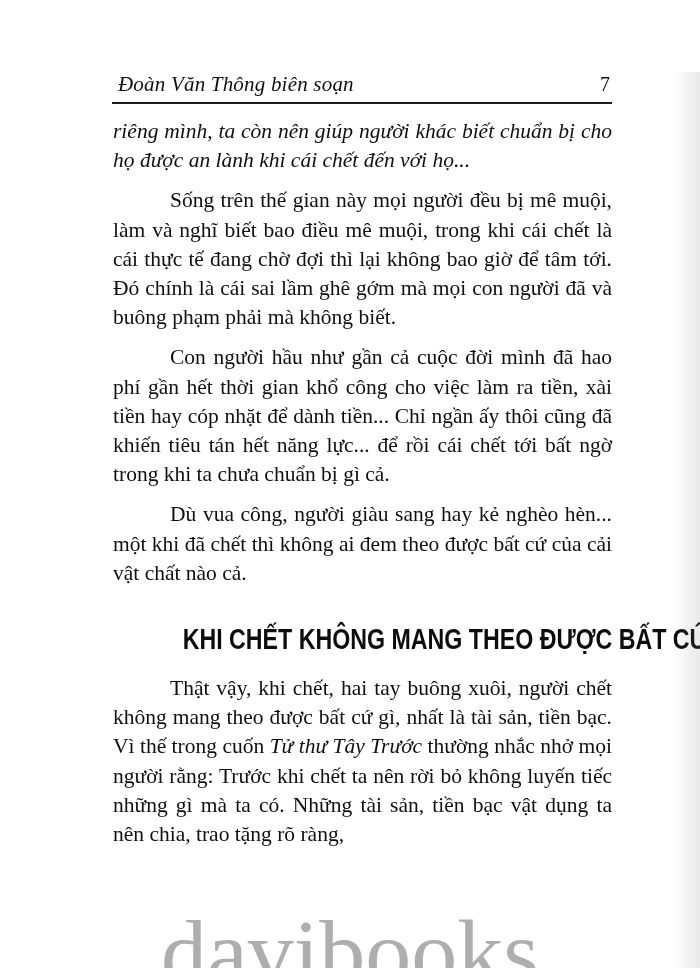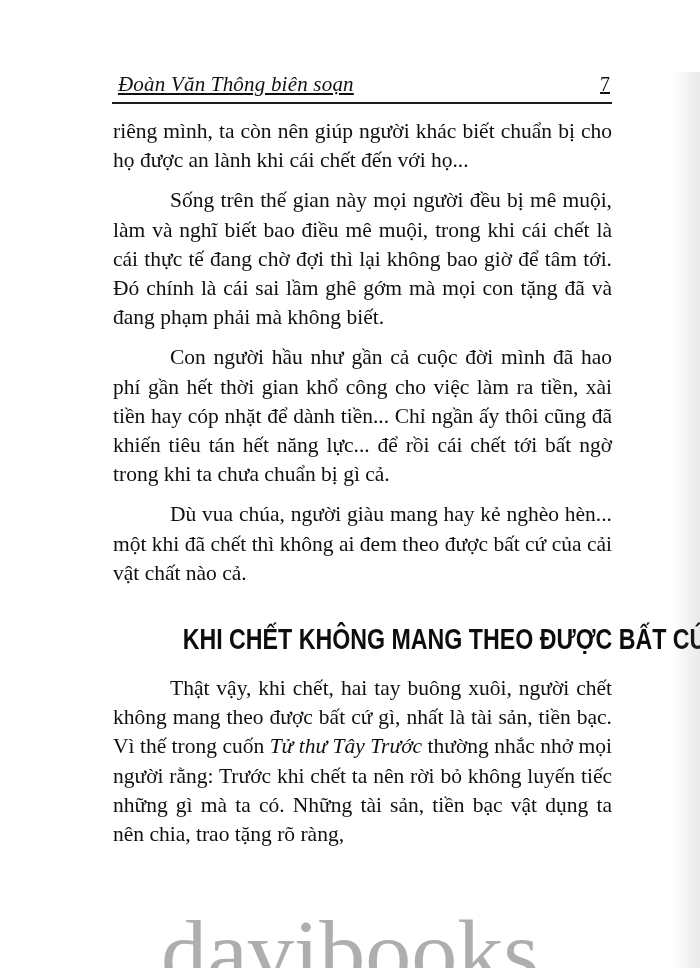--- a/index.html
+++ b/index.html
@@ -26,21 +26,20 @@
     background: linear-gradient(to right, rgba(120,120,120,0), rgba(120,120,120,0.16));
     pointer-events: none;
   }
 
   .page-header {
     display: flex;
     justify-content: space-between;
     align-items: baseline;
     margin: 72px 90px 0 118px;
     font-size: 21px;
-    text-decoration: underline;
   }
   .author {
     font-style: italic;
     letter-spacing: 0.2px;
   }
   .pageno {
     font-size: 20px;
   }
   .rule {
     margin: 5px 88px 0 112px;
@@ -54,20 +53,21 @@
     line-height: 29.2px;
     text-align: justify;
     text-justify: inter-word;
   }
   .para {
     margin: 0 0 11px 0;
     text-indent: 57px;
   }
   .para.no-indent {
     text-indent: 0;
+    font-style: italic;
   }
   .book-title {
     font-style: italic;
   }
 
   .section-heading {
     margin: 34px 0 18px 0;
     text-align: center;
     font-family: "Liberation Sans", "DejaVu Sans", sans-serif;
     font-weight: 700;
@@ -105,25 +105,25 @@
   <header class="page-header">
     <span class="author">Đoàn Văn Thông biên soạn</span>
     <span class="pageno">7</span>
   </header>
 
   <div class="rule"></div>
 
   <main class="body-text">
     <p class="para no-indent">riêng mình, ta còn nên giúp người khác biết chuẩn bị cho họ được an lành khi cái chết đến với họ...</p>
 
-    <p class="para">Sống trên thế gian này mọi người đều bị mê muội, làm và nghĩ biết bao điều mê muội, trong khi cái chết là cái thực tế đang chờ đợi thì lại không bao giờ để tâm tới. Đó chính là cái sai lầm ghê gớm mà mọi con tặng đã và đang phạm phải mà không biết.</p>
+    <p class="para">Sống trên thế gian này mọi người đều bị mê muội, làm và nghĩ biết bao điều mê muội, trong khi cái chết là cái thực tế đang chờ đợi thì lại không bao giờ để tâm tới. Đó chính là cái sai lầm ghê gớm mà mọi con người đã và buông phạm phải mà không biết.</p>
 
     <p class="para">Con người hầu như gần cả cuộc đời mình đã hao phí gần hết thời gian khổ công cho việc làm ra tiền, xài tiền hay cóp nhặt để dành tiền... Chỉ ngần ấy thôi cũng đã khiến tiêu tán hết năng lực... để rồi cái chết tới bất ngờ trong khi ta chưa chuẩn bị gì cả.</p>
 
-    <p class="para">Dù vua chúa, người giàu mang hay kẻ nghèo hèn... một khi đã chết thì không ai đem theo được bất cứ của cải vật chất nào cả.</p>
+    <p class="para">Dù vua công, người giàu sang hay kẻ nghèo hèn... một khi đã chết thì không ai đem theo được bất cứ của cải vật chất nào cả.</p>
 
     <h2 class="section-heading"><span class="condensed">KHI CHẾT KHÔNG MANG THEO ĐƯỢC BẤT CỨ GÌ</span></h2>
 
     <p class="para"><span>Thật vậy, khi chết, hai tay buông xuôi, người chết không mang theo được bất cứ gì, nhất là tài sản, tiền bạc. Vì thế trong cuốn </span><em class="book-title">Tử thư Tây Trước</em><span> thường nhắc nhở mọi người rằng: Trước khi chết ta nên rời bỏ không luyến tiếc những gì mà ta có. Những tài sản, tiền bạc vật dụng ta nên chia, trao tặng rõ ràng,</span></p>
   </main>
 
   <div class="watermark">
     <div class="wm-brand">davibooks</div>
 
   </div>

